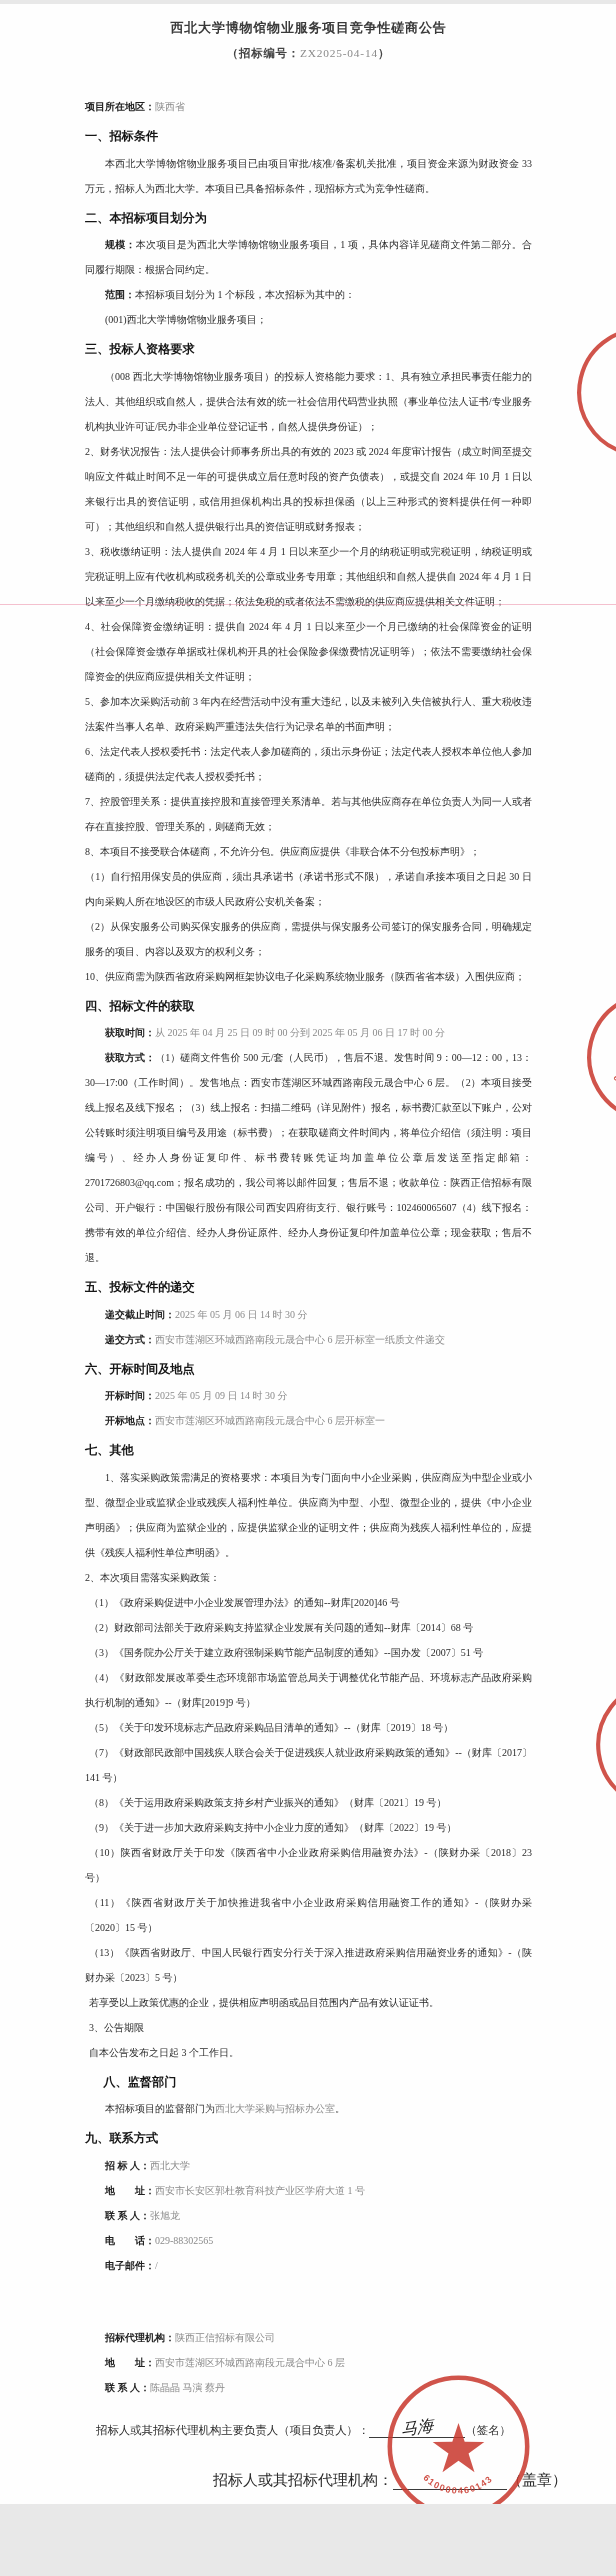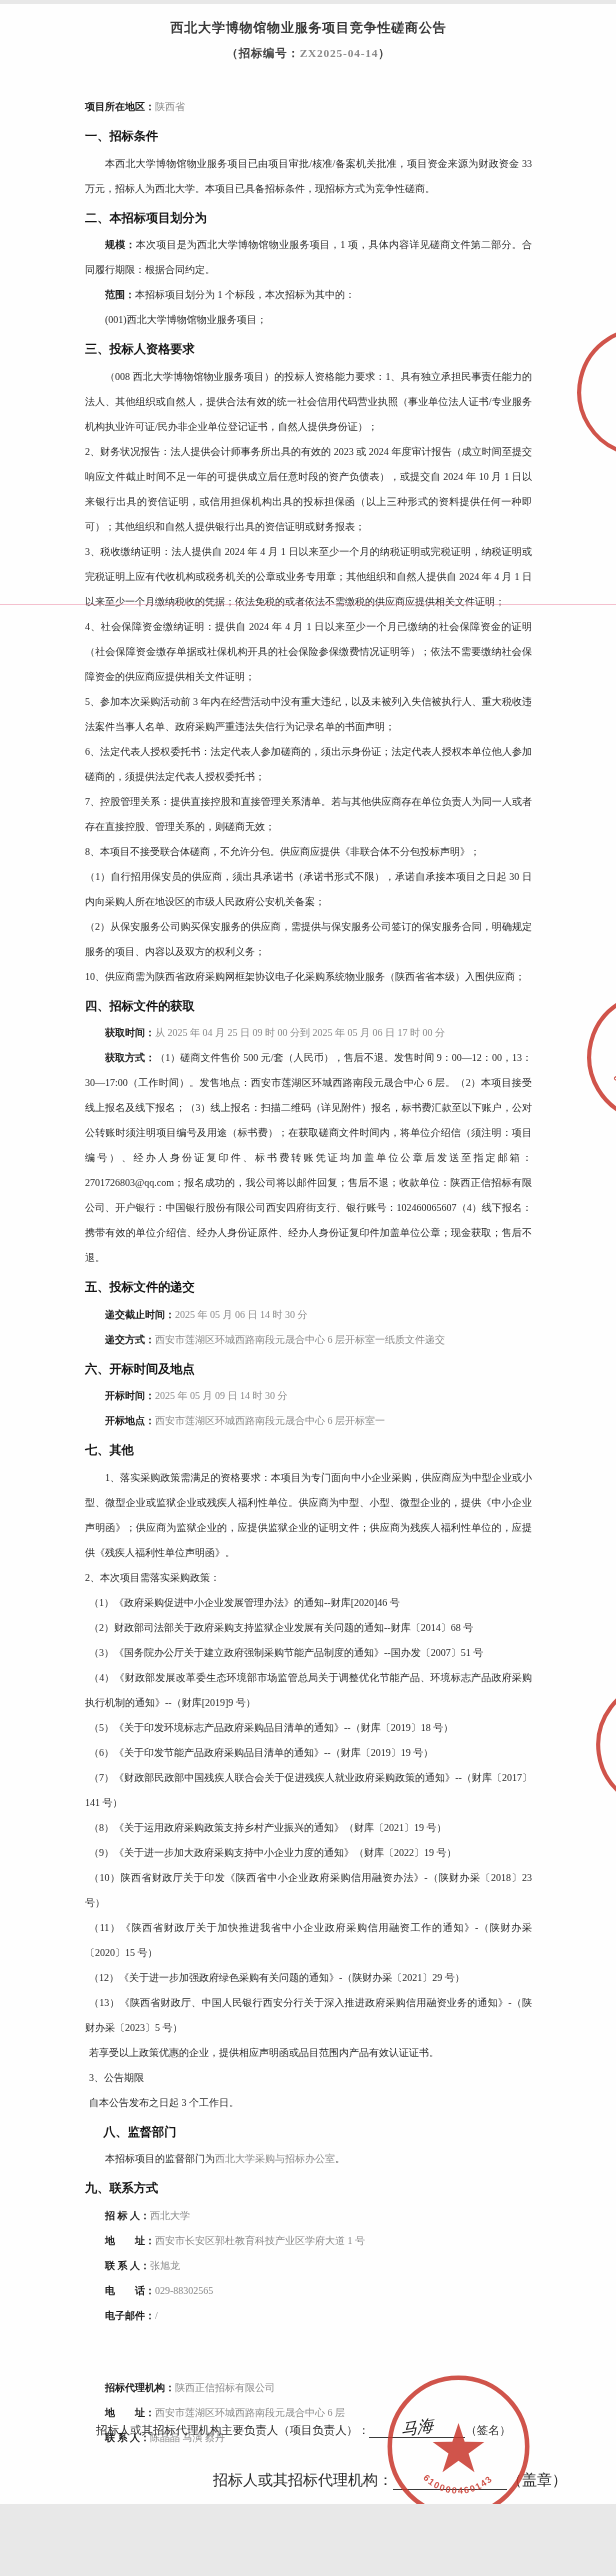--- a/index.html
+++ b/index.html
@@ -8,21 +8,21 @@
     width:617px;height:2500px;
     margin:4px auto;
     background:#fefefe;
     overflow:hidden;
     font-family:"Liberation Serif","DejaVu Serif",serif;
     color:#2b2b2b;
   }
   .content{padding:13px 85px 0 85px;}
   .title{font-size:13px;font-weight:bold;text-align:center;color:#3a3a3a;letter-spacing:0.8px;margin:1.6px 0 0;}
   .subtitle{font-size:11.4px;font-weight:bold;text-align:center;color:#444;margin-top:9.8px;letter-spacing:0.8px;}
-  .subtitle .num{color:#8a8a8a;font-weight:bold;}
+  .subtitle .num{color:#8a8a8a;font-weight:normal;}
   .region{margin-top:33px;}
   p{margin:0;font-size:10px;line-height:25px;text-align:justify;}
   h2{font-size:12.2px;font-weight:bold;color:#161616;margin:4.9px 0 1.6px;line-height:25px;}
   h2.shift{margin-left:1.5em;font-family:Liberation Serif, serif;}
   .ind{text-indent:2em;}
   .plain{text-indent:0;}
   .pol{text-indent:.4em;}
   b.lbl{color:#222;}
   .val{color:#8a8a8a;}
   .em-i{font-style:italic;}
@@ -89,27 +89,25 @@
     <p class="ind"><b class="lbl">开标地点：</b><span class="val">西安市莲湖区环城西路南段元晟合中心 6 层开标室一</span></p>
 
     <h2>七、其他</h2>
     <p class="ind">1、落实采购政策需满足的资格要求：本项目为专门面向中小企业采购，供应商应为中型企业或小型、微型企业或监狱企业或残疾人福利性单位。供应商为中型、小型、微型企业的，提供《中小企业声明函》；供应商为监狱企业的，应提供监狱企业的证明文件；供应商为残疾人福利性单位的，应提供《残疾人福利性单位声明函》。</p>
     <p class="plain">2、本次项目需落实采购政策：</p>
     <p class="pol">（1）《政府采购促进中小企业发展管理办法》的通知--财库[2020]46 号</p>
     <p class="pol">（2）财政部司法部关于政府采购支持监狱企业发展有关问题的通知--财库〔2014〕68 号</p>
     <p class="pol">（3）《国务院办公厅关于建立政府强制采购节能产品制度的通知》--国办发〔2007〕51 号</p>
     <p class="pol">（4）《财政部发展改革委生态环境部市场监管总局关于调整优化节能产品、环境标志产品政府采购执行机制的通知》--（财库[2019]9 号）</p>
     <p class="pol">（5）《关于印发环境标志产品政府采购品目清单的通知》--（财库〔2019〕18 号）</p>
-    <p class="pol">（6）《关于印发节能产品政府采购品目清单的通知》--（财库〔2019〕19 号）</p>
     <p class="pol">（7）《财政部民政部中国残疾人联合会关于促进残疾人就业政府采购政策的通知》--（财库〔2017〕141 号）</p>
     <p class="pol">（8）《关于运用政府采购政策支持乡村产业振兴的通知》（财库〔2021〕19 号）</p>
     <p class="pol">（9）《关于进一步加大政府采购支持中小企业力度的通知》（财库〔2022〕19 号）</p>
     <p class="pol">（10）陕西省财政厅关于印发《陕西省中小企业政府采购信用融资办法》-（陕财办采〔2018〕23 号）</p>
     <p class="pol">（11）《陕西省财政厅关于加快推进我省中小企业政府采购信用融资工作的通知》-（陕财办采〔2020〕15 号）</p>
-    <p class="pol">（12）《关于进一步加强政府绿色采购有关问题的通知》-（陕财办采〔2021〕29 号）</p>
     <p class="pol">（13）《陕西省财政厅、中国人民银行西安分行关于深入推进政府采购信用融资业务的通知》-（陕财办采〔2023〕5 号）</p>
     <p class="pol">若享受以上政策优惠的企业，提供相应声明函或品目范围内产品有效认证证书。</p>
     <p class="pol">3、公告期限</p>
     <p class="pol">自本公告发布之日起 3 个工作日。</p>
 
     <h2 class="shift">八、监督部门</h2>
     <p class="ind"><span>本招标项目的监督部门为</span><span class="val">西北大学采购与招标办公室</span><span>。</span></p>
 
     <h2>九、联系方式</h2>
     <p class="contact"><b class="lbl">招 标 人：</b><span class="val">西北大学</span></p>

